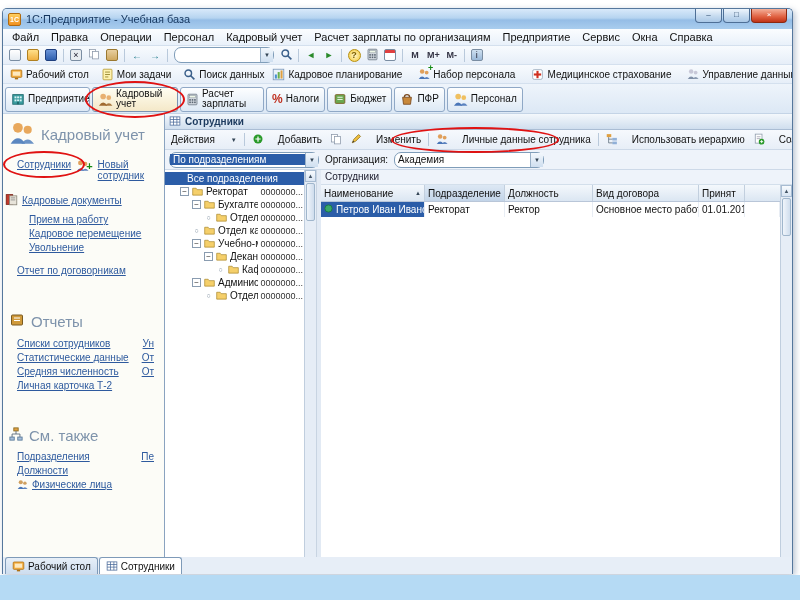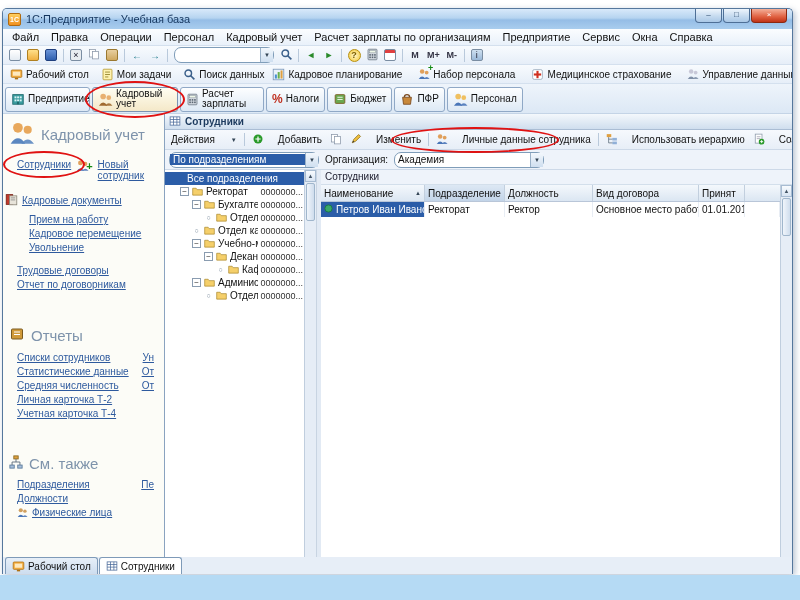--- a/index.html
+++ b/index.html
@@ -424,23 +424,20 @@
           </div>
           <div class="sb-item indent2">
             <a class="lnk">Кадровое перемещение</a>
           </div>
           <div class="sb-item indent2">
             <a class="lnk">Увольнение</a>
           </div>
         </div>
       <div class="grp2">
           <div class="sb-item indent1">
-            <a class="lnk">Трудовые договоры</a>
-          </div>
-          <div class="sb-item indent1">
             <a class="lnk">Отчет по договорникам</a>
           </div>
         </div>
       <div class="sb-header small">
         <span><svg width="16" height="16" viewBox="0 0 16 16">
               <rect x="2.5" y="3" width="11" height="10" rx="1" fill="#d09a3a" stroke="#7a5a20"></rect>
               <line x1="5" y1="6" x2="11" y2="6" stroke="#fff"></line>
               <line x1="5" y1="8.5" x2="11" y2="8.5" stroke="#fff"></line>
             </svg></span>
         <span>Отчеты</span>
@@ -453,23 +450,20 @@
           <div class="sb-item indent1">
             <a class="lnk">Статистические данные</a>
             <a class="lnk extra">От</a>
           </div>
           <div class="sb-item indent1">
             <a class="lnk">Средняя численность</a>
             <a class="lnk extra">От</a>
           </div>
           <div class="sb-item indent1">
             <a class="lnk">Личная карточка Т-2</a>
-          </div>
-          <div class="sb-item indent1">
-            <a class="lnk">Учетная карточка Т-4</a>
           </div>
         </div>
       <div class="sb-header small">
         <span><svg width="14" height="14" viewBox="0 0 16 16">
               <rect x="5.5" y="1" width="5" height="3.5" fill="#e0a040" stroke="#8a6a20"></rect>
               <rect x="1" y="11.5" width="5" height="3.5" fill="#a8c0dc" stroke="#5a7a9a"></rect>
               <rect x="10" y="11.5" width="5" height="3.5" fill="#a8c0dc" stroke="#5a7a9a"></rect>
               <path d="M8 4.5 V8 M3.5 11.5 V8 H12.5 V11.5" stroke="#5a6a7a" fill="none"></path>
             </svg></span>
         <span>См. также</span>

